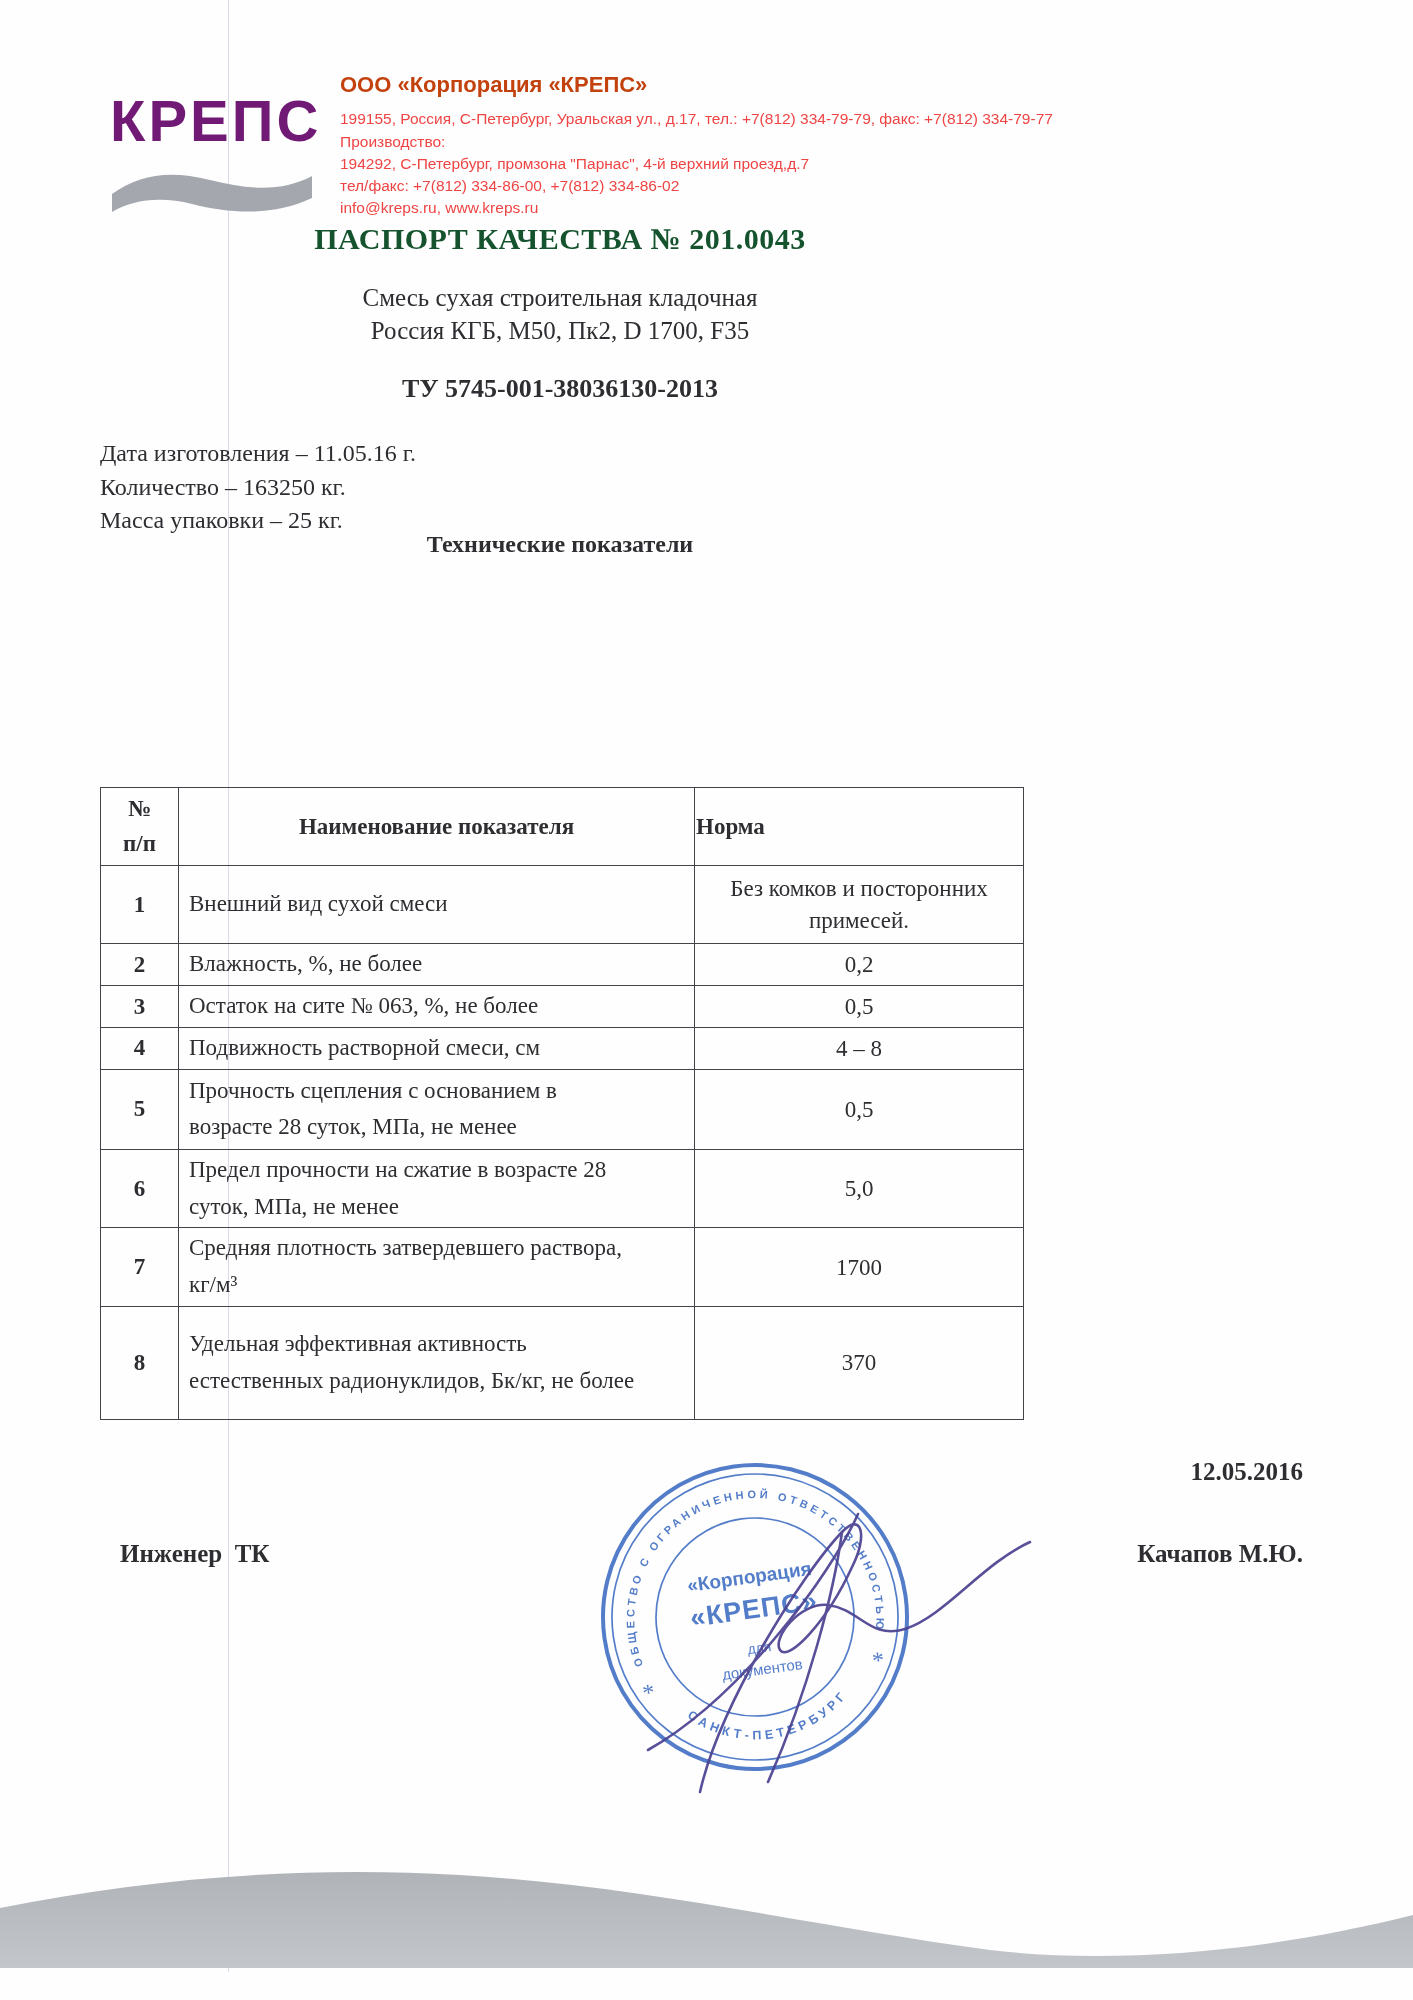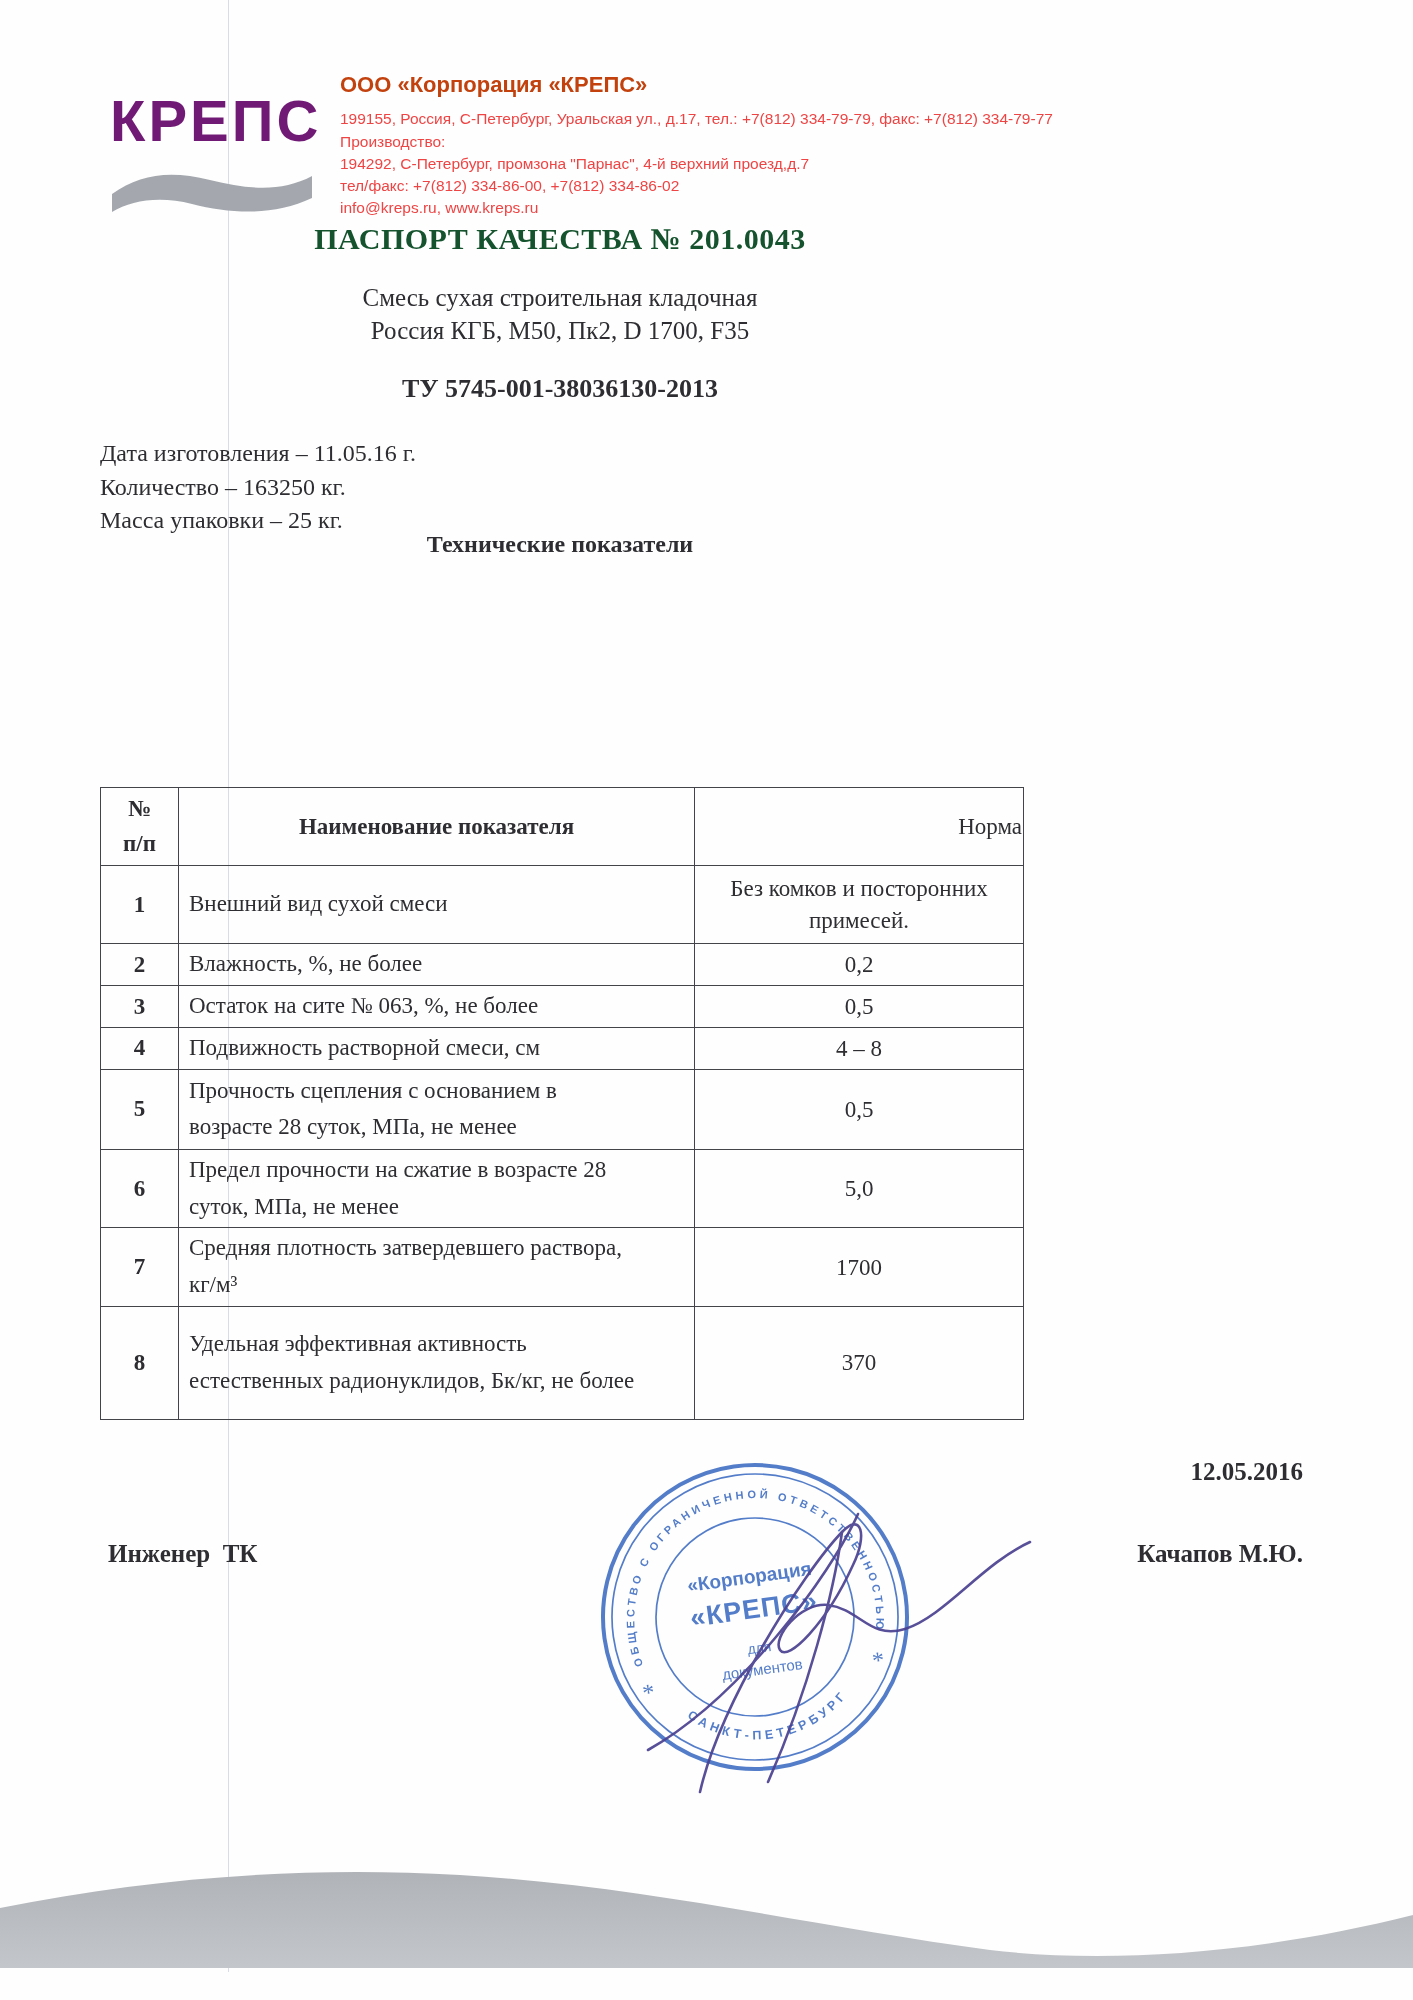--- a/index.html
+++ b/index.html
@@ -42,26 +42,26 @@
   table.spec{
     position:absolute;left:100px;top:787px;width:914px;border-collapse:collapse;
     table-layout:fixed;font-size:23px;color:#2e2e32;
   }
   table.spec td,table.spec th{
     border:1.5px solid #43434a;vertical-align:middle;overflow:hidden;
   }
   th.h-num,td.c-num{width:75px;text-align:center;font-weight:bold;}
   th.h-name{width:513px;text-align:center;font-weight:bold;}
   td.c-name{padding:2px 58px 2px 10px;text-align:left;font-weight:normal;line-height:1.6;}
-  th.h-norm{width:326px;text-align:right;font-weight:normal;}
+  th.h-norm{width:326px;text-align:left;font-weight:bold;}
   td.c-norm{text-align:center;font-weight:normal;line-height:1.35;padding:2px 6px;}
   .hdr-two-line{line-height:1.5;}
   
   .sig-date{left:1013px;width:290px;text-align:right;top:1458px;font-size:25px;font-weight:bold;}
-  .sig-role{left:108px;top:1540px;font-size:25px;font-weight:bold;white-space:pre-wrap;}
+  .sig-role{left:120px;top:1540px;font-size:25px;font-weight:bold;white-space:pre-wrap;}
   .sig-name{left:1010px;width:293px;text-align:right;top:1540px;font-size:25px;font-weight:bold;}
   .stamp-svg{left:593px;top:1455px;}
   .sign-svg{left:558px;top:1452px;z-index:5;}
   .footer-wave{left:0;top:1860px;}
 </style>
 </head>
 <body>
 
 <div class="page">
 

